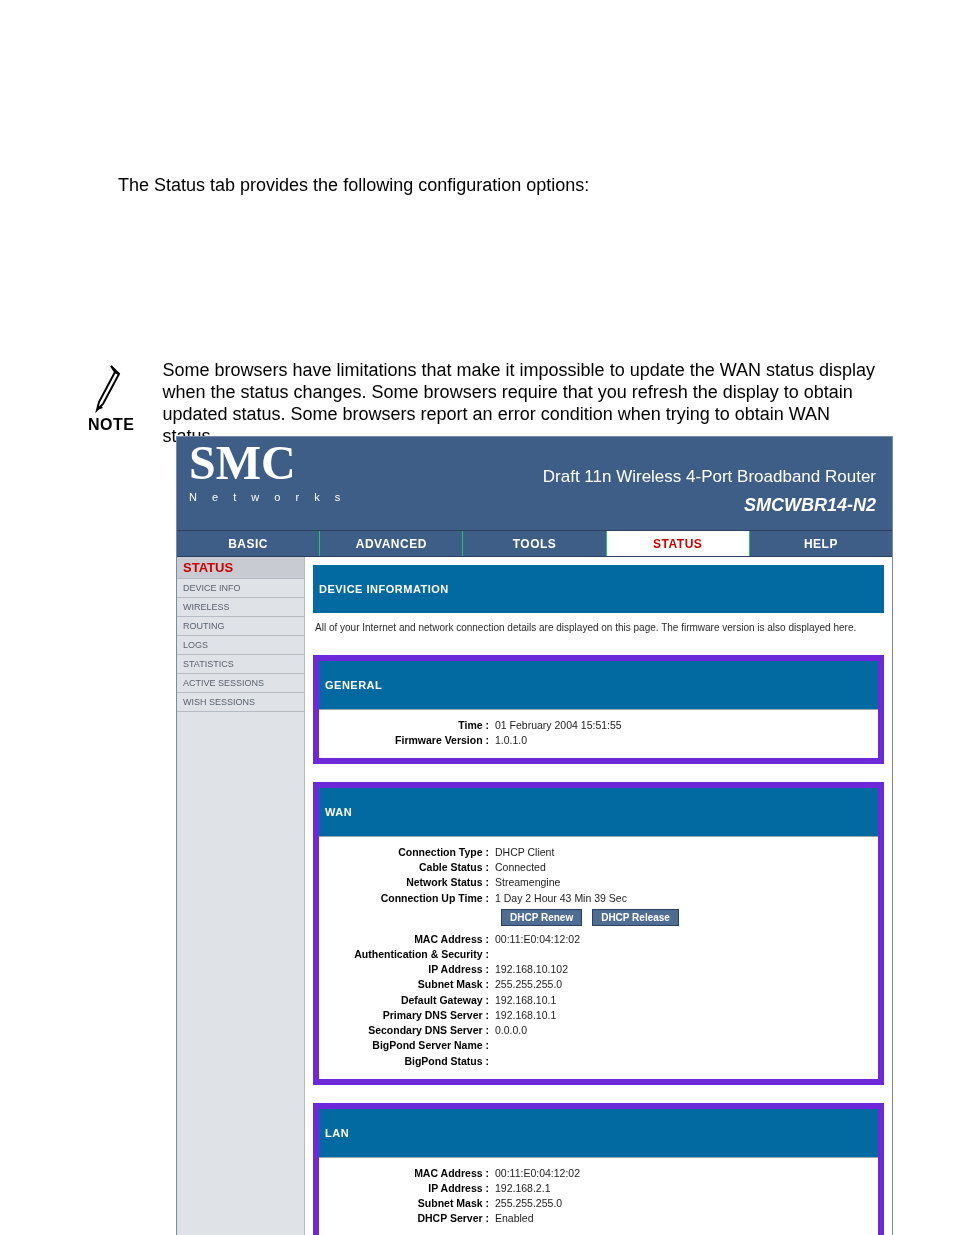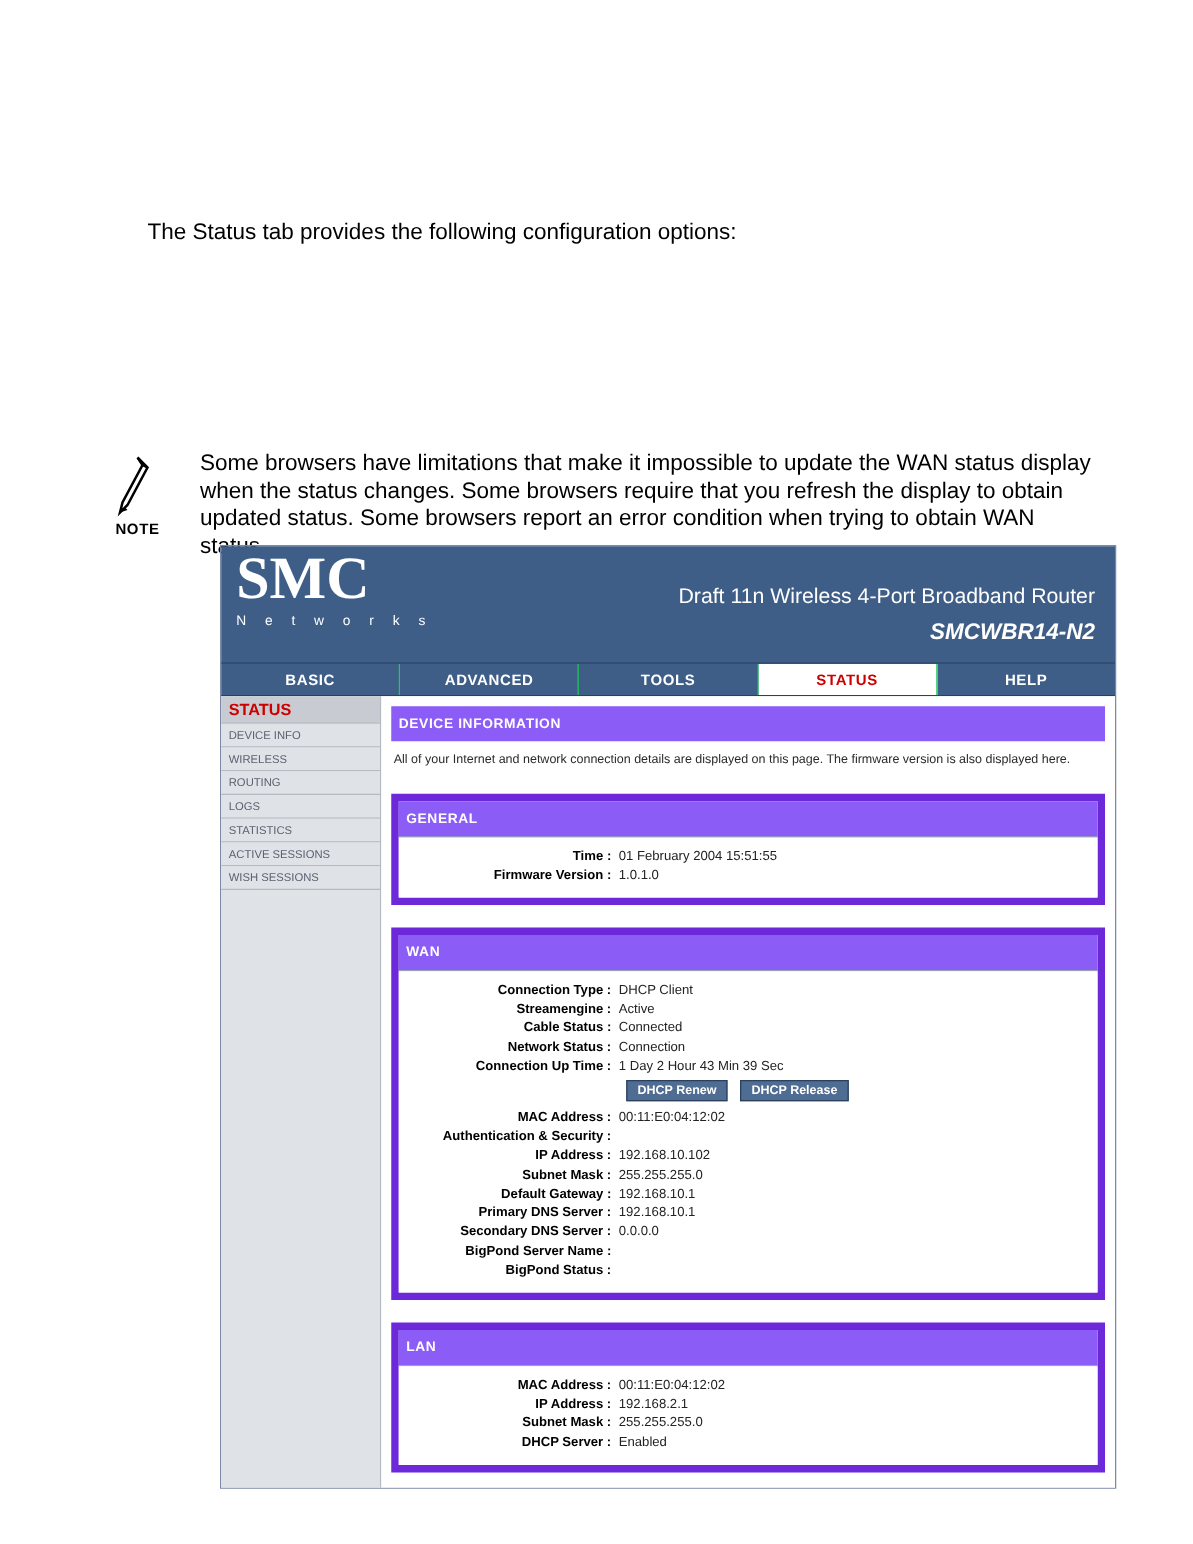--- a/index.html
+++ b/index.html
@@ -27,21 +27,21 @@
     left: 88px;
     width: 790px;
     display: flex;
     align-items: flex-start;
     gap: 28px;
   }
   .note-icon {
     display: flex;
     flex-direction: column;
     align-items: center;
-    font-size: 12px;
+    font-size: 16px;
     font-weight: bold;
     letter-spacing: 0.5px;
     color: #000;
     padding-top: 4px;
   }
   .note-icon svg { margin-bottom: 2px; }
   .note-text {
     font-size: 18px;
     color: #000;
     line-height: 1.22;
@@ -142,25 +142,25 @@
     border-bottom: 1px solid #b5bbc3;
     background: #dfe2e6;
     cursor: pointer;
   }
   .ru-main {
     flex: 1;
     background: #fff;
     padding: 8px 8px 12px 8px;
   }
   .ru-section-hd {
-    background: #8b5cf6;
+    background: #0369a1;
     color: #fff;
     font-weight: bold;
     font-size: 11px;
-    padding: 8px 6px;
+    padding: 18px 6px;
     letter-spacing: 0.5px;
   }
   .ru-section-desc {
     font-size: 10px;
     color: #2a2a2a;
     padding: 8px 2px 2px 2px;
     line-height: 1.35;
   }
   .ru-section {
     margin-top: 18px;
@@ -271,30 +271,26 @@
       </div>
 
       <div class="ru-section">
         <div class="ru-section-hd">WAN</div>
         <div class="ru-kv">
           <div class="ru-row">
               <div class="ru-k">Connection Type :</div>
               <div class="ru-v">DHCP Client</div>
             </div>
           <div class="ru-row">
-              <div class="ru-k">Streamengine :</div>
-              <div class="ru-v">Active</div>
-            </div>
-          <div class="ru-row">
               <div class="ru-k">Cable Status :</div>
               <div class="ru-v">Connected</div>
             </div>
           <div class="ru-row">
               <div class="ru-k">Network Status :</div>
-              <div class="ru-v">Connection</div>
+              <div class="ru-v">Streamengine</div>
             </div>
           <div class="ru-row">
               <div class="ru-k">Connection Up Time :</div>
               <div class="ru-v">1 Day 2 Hour 43 Min 39 Sec</div>
             </div>
           <div class="ru-btnrow">
             <button class="ru-btn">DHCP Renew</button>
             <button class="ru-btn">DHCP Release</button>
           </div>
           <div class="ru-row">

